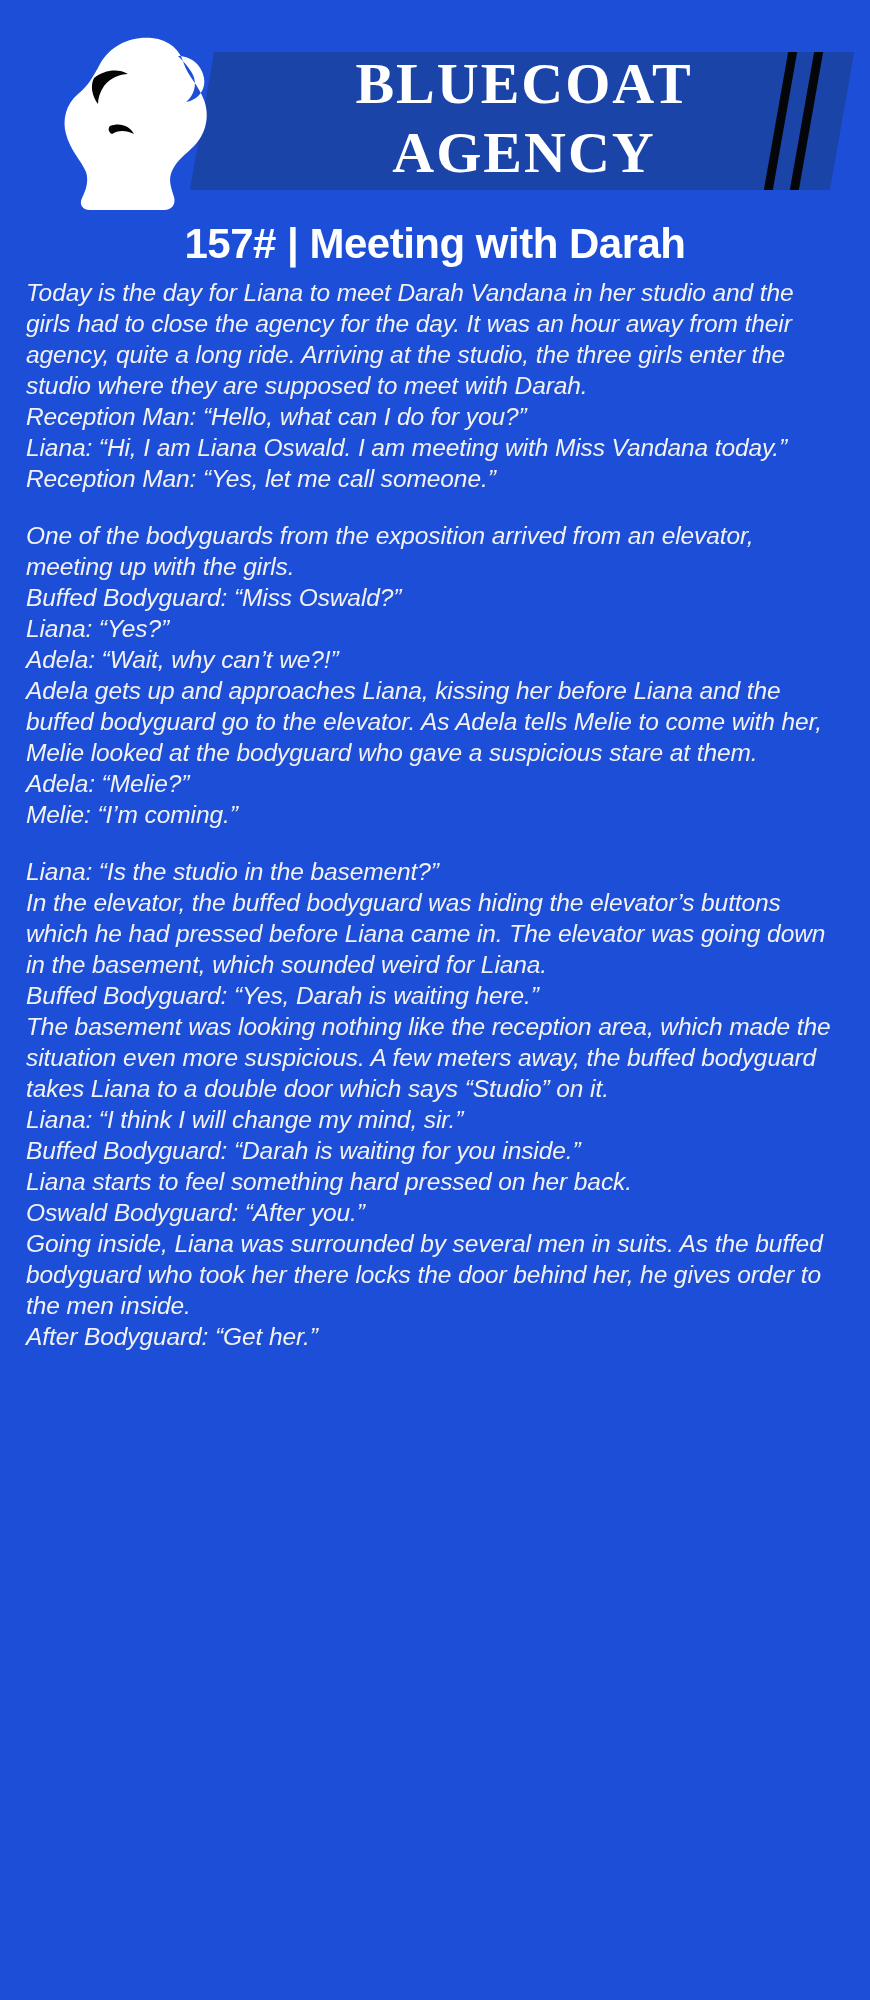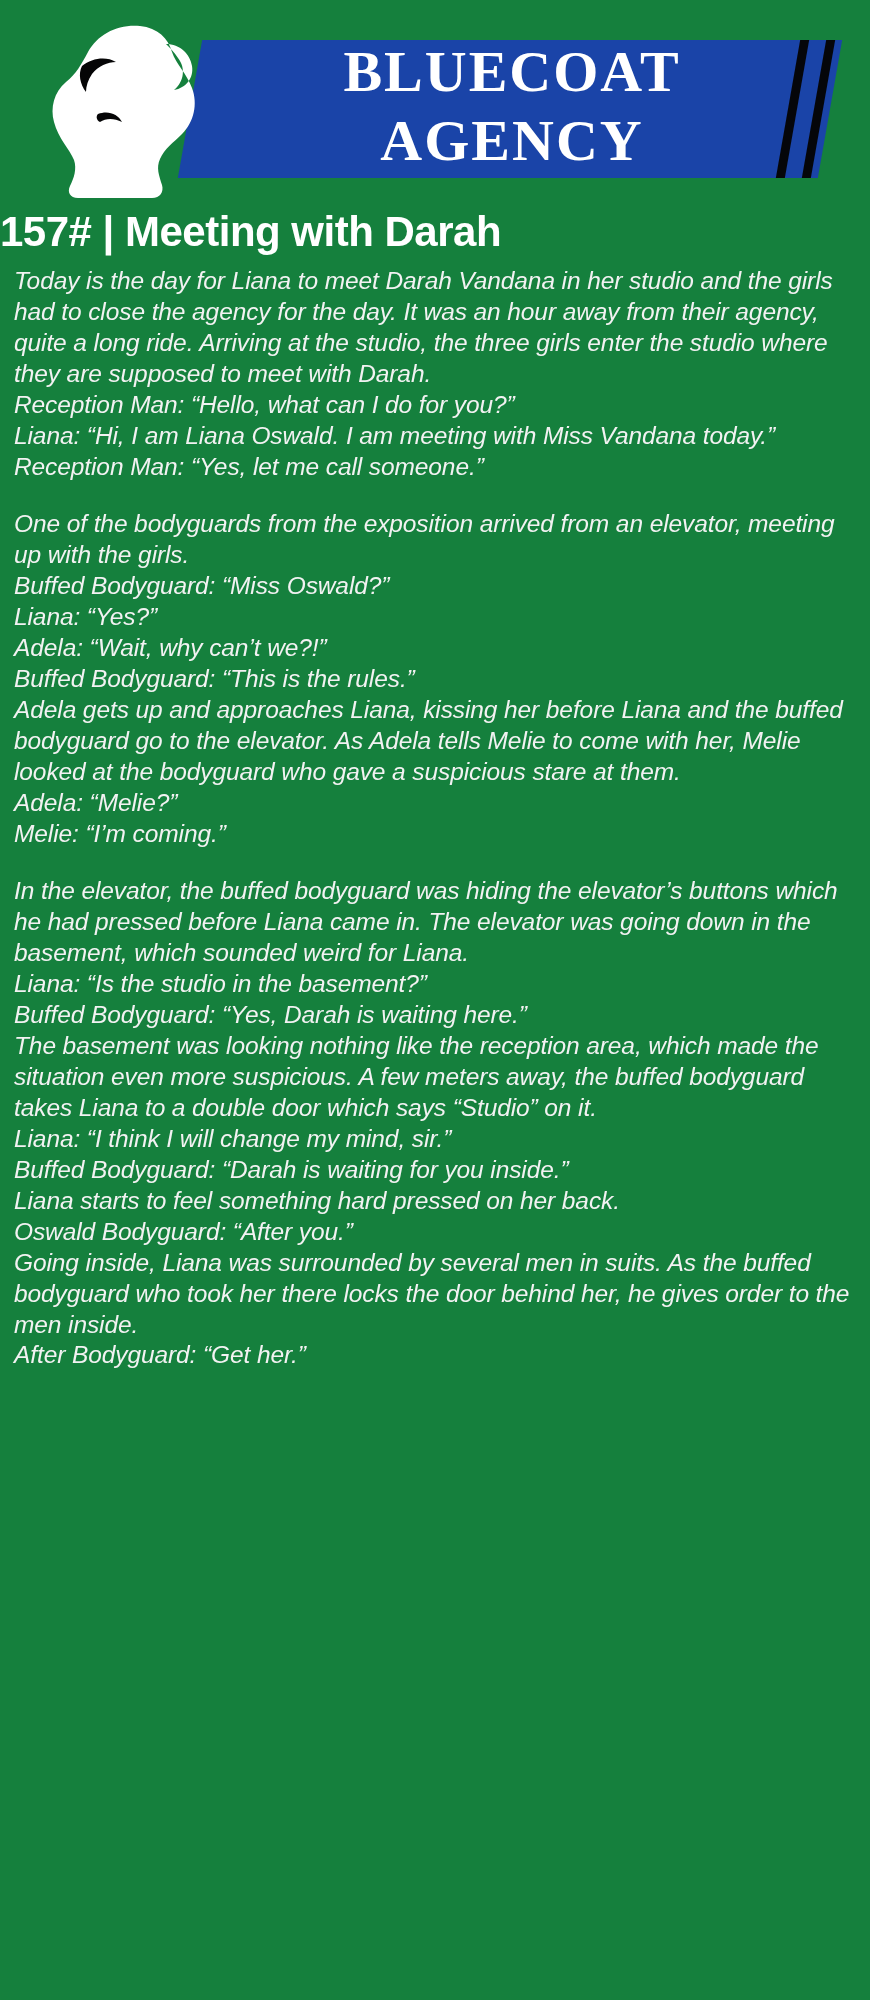--- a/index.html
+++ b/index.html
@@ -10,22 +10,22 @@
   body {
     width: 870px;
     min-height: 2000px;
     font-family: "Liberation Sans", sans-serif;
     color: #ffffff;
   }
   .page {
     width: 870px;
     min-height: 2000px;
     box-sizing: border-box;
-    padding: 0;
-    background: #15803d;
+    padding: 12px;
+    background: #1d4ed8;
     position: relative;
     overflow: hidden;
   }
 
   
   .logo-banner {
     position: relative;
     height: 190px;
     margin: 14px 0 0 0;
   }
@@ -84,21 +84,21 @@
     left: 48px;
     top: 8px;
     width: 165px;
     height: 180px;
     z-index: 4;
   }
 
   
   .title {
     margin: 4px 0 10px 0;
-    text-align: left;
+    text-align: center;
     font-size: 42px;
     font-weight: bold;
     letter-spacing: -0.5px;
     color: #ffffff;
   }
 
   
   .body-text {
     padding: 0 14px 18px 14px;
     font-size: 24.5px;
@@ -143,27 +143,26 @@
   <div class="body-text">
     <p>Today is the day for Liana to meet Darah Vandana in her studio and the girls had to close the agency for the day. It was an hour away from their agency, quite a long ride. Arriving at the studio, the three girls enter the studio where they are supposed to meet with Darah.</p>
     <p>Reception Man: “Hello, what can I do for you?”</p>
     <p>Liana: “Hi, I am Liana Oswald. I am meeting with Miss Vandana today.”</p>
     <p>Reception Man: “Yes, let me call someone.”</p>
     <p class="gap"></p>
     <p>One of the bodyguards from the exposition arrived from an elevator, meeting up with the girls.</p>
     <p>Buffed Bodyguard: “Miss Oswald?”</p>
     <p>Liana: “Yes?”</p>
     <p>Adela: “Wait, why can’t we?!”</p>
-    <p>Buffed Bodyguard: “This is the rules.”</p>
     <p>Adela gets up and approaches Liana, kissing her before Liana and the buffed bodyguard go to the elevator. As Adela tells Melie to come with her, Melie looked at the bodyguard who gave a suspicious stare at them.</p>
     <p>Adela: “Melie?”</p>
     <p>Melie: “I’m coming.”</p>
     <p class="gap"></p>
+    <p>Liana: “Is the studio in the basement?”</p>
     <p>In the elevator, the buffed bodyguard was hiding the elevator’s buttons which he had pressed before Liana came in. The elevator was going down in the basement, which sounded weird for Liana.</p>
-    <p>Liana: “Is the studio in the basement?”</p>
     <p>Buffed Bodyguard: “Yes, Darah is waiting here.”</p>
     <p>The basement was looking nothing like the reception area, which made the situation even more suspicious. A few meters away, the buffed bodyguard takes Liana to a double door which says “Studio” on it.</p>
     <p>Liana: “I think I will change my mind, sir.”</p>
     <p>Buffed Bodyguard: “Darah is waiting for you inside.”</p>
     <p>Liana starts to feel something hard pressed on her back.</p>
     <p>Oswald Bodyguard: “After you.”</p>
     <p>Going inside, Liana was surrounded by several men in suits. As the buffed bodyguard who took her there locks the door behind her, he gives order to the men inside.</p>
     <p>After Bodyguard: “Get her.”</p>
   </div>
 

